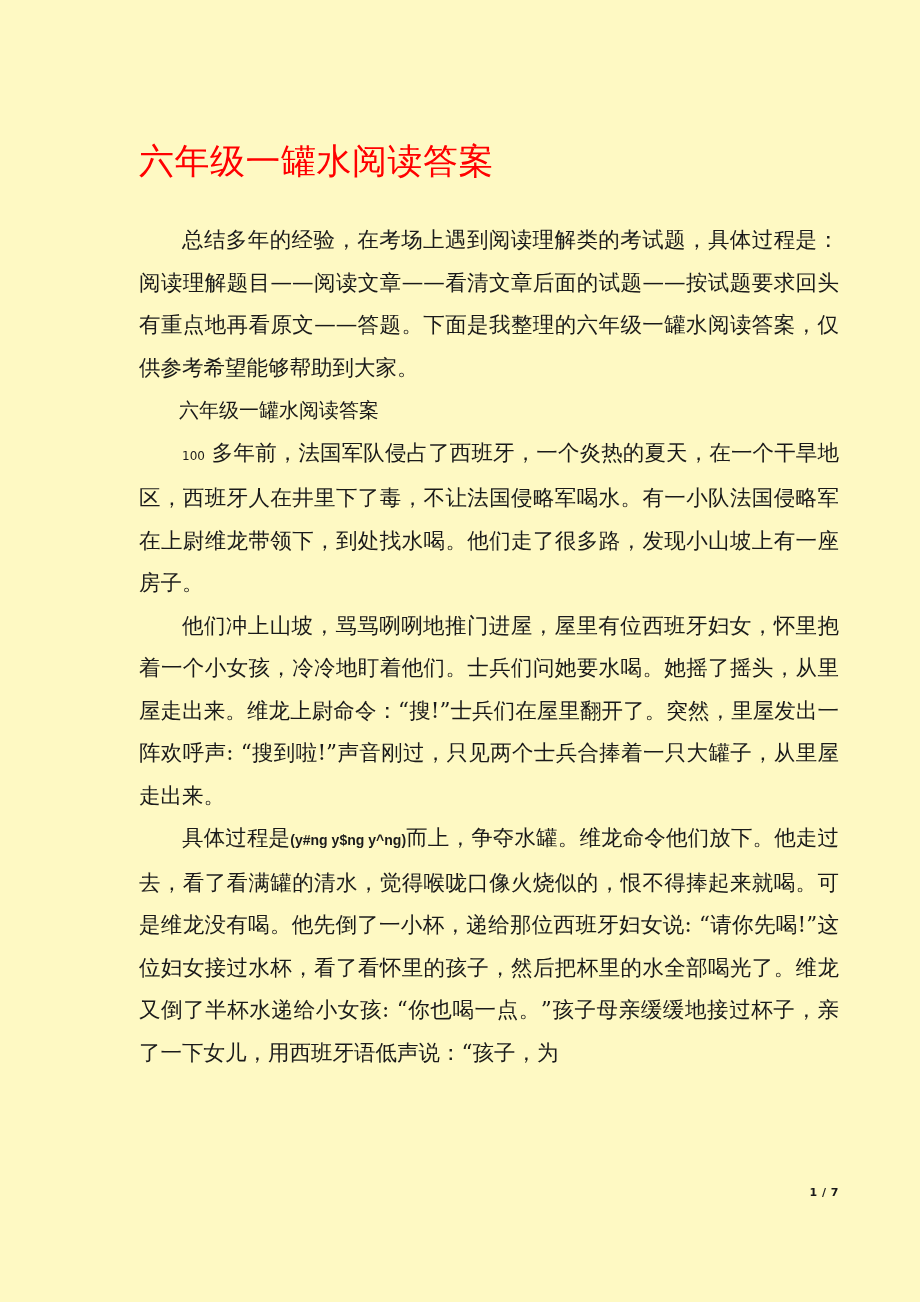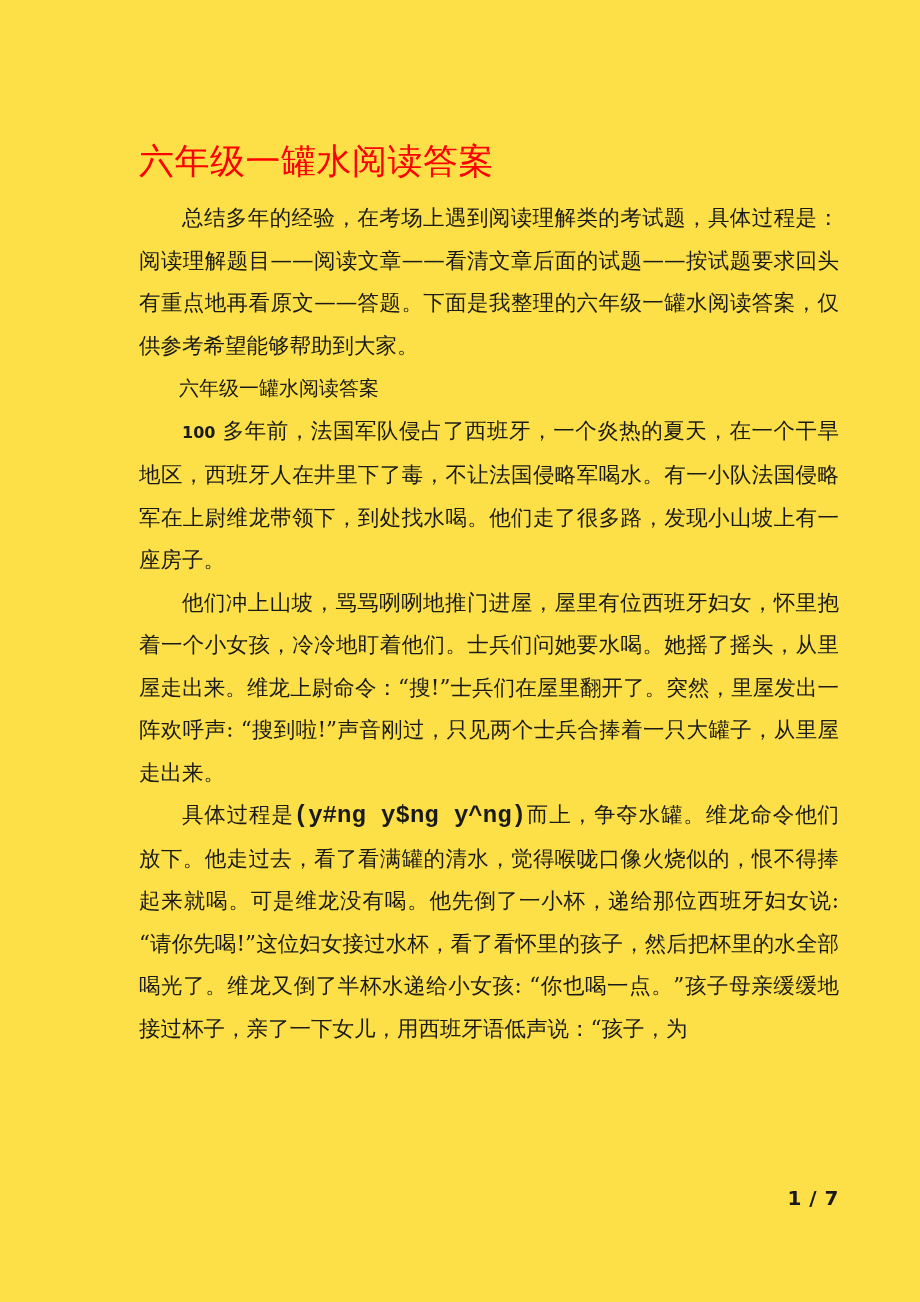--- a/index.html
+++ b/index.html
@@ -10,21 +10,21 @@
   }
   body {
     font-family: "DejaVu Serif", "Liberation Serif", serif;
     -webkit-font-smoothing: antialiased;
   }
   .page {
     position: relative;
     width: 920px;
     height: 1302px;
     margin: 0 auto;
-    background: #fde047;
+    background: #fef9c3;
     overflow: hidden;
     box-sizing: border-box;
   }
   .content {
     position: absolute;
     left: 139px;
     top: 0;
     width: 700px;
   }
   .doc-title {
@@ -45,48 +45,48 @@
     color: #1a1a1a;
     line-height: 42.5px;
     margin: 0;
     text-align: justify;
     text-justify: inter-ideograph;
     text-indent: 2em;
     letter-spacing: 0px;
     word-break: break-all;
   }
   .para.first-para {
-    margin-top: 15px;
+    margin-top: 37px;
   }
   .subhead {
     font-size: 20px;
     color: #1a1a1a;
     line-height: 42.5px;
     margin: 0;
     text-indent: 2em;
     letter-spacing: 0px;
   }
   .para .latin {
-    font-family: Liberation Mono, monospace;
-    font-size: 24px;
+    font-family: Liberation Sans, sans-serif;
+    font-size: 14px;
     font-weight: bold;
   }
   .para .num {
     font-family: "DejaVu Sans", "Liberation Sans", sans-serif;
-    font-weight: bold;
-    font-size: 16px;
+    font-weight: normal;
+    font-size: 12px;
   }
   .footer {
     position: absolute;
     left: 0;
     right: 81px;
     top: 1186px;
     text-align: right;
     font-family: "DejaVu Sans", "Liberation Sans", sans-serif;
-    font-size: 20px;
+    font-size: 11px;
     font-weight: bold;
     color: #1a1a1a;
     letter-spacing: 0.5px;
   }
 </style>
 </head>
 <body>
 
 <div class="page">
 

